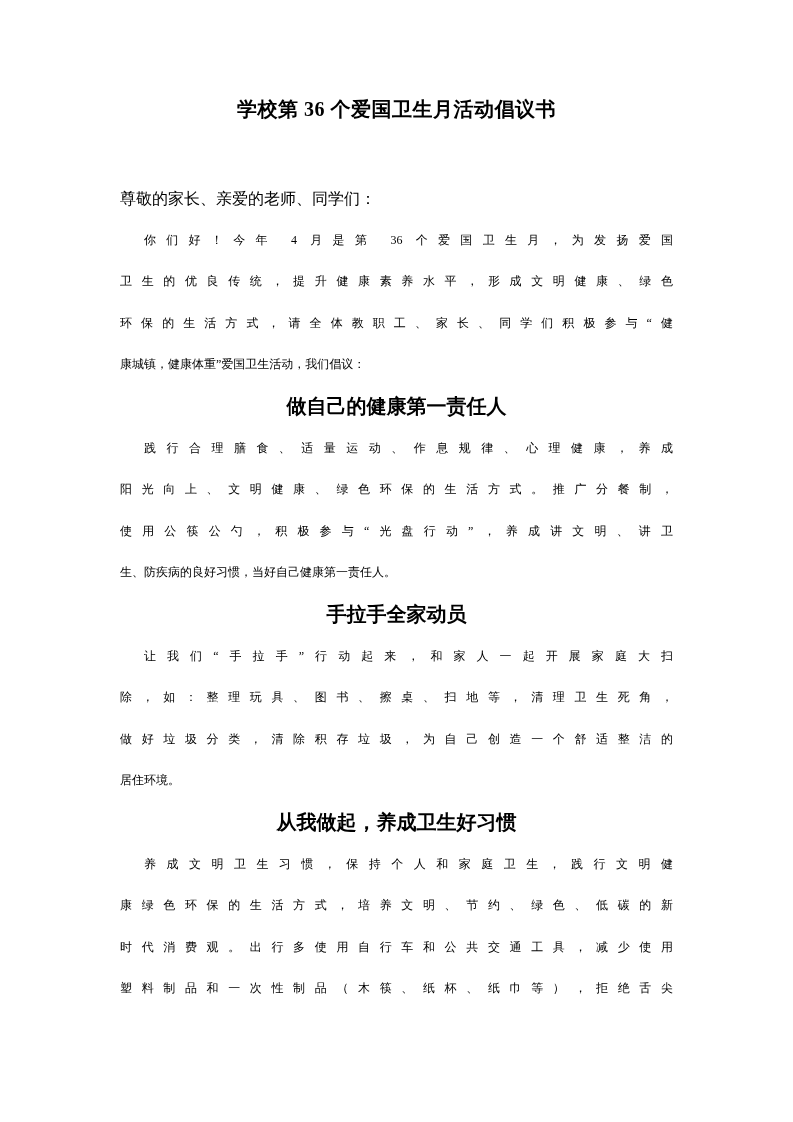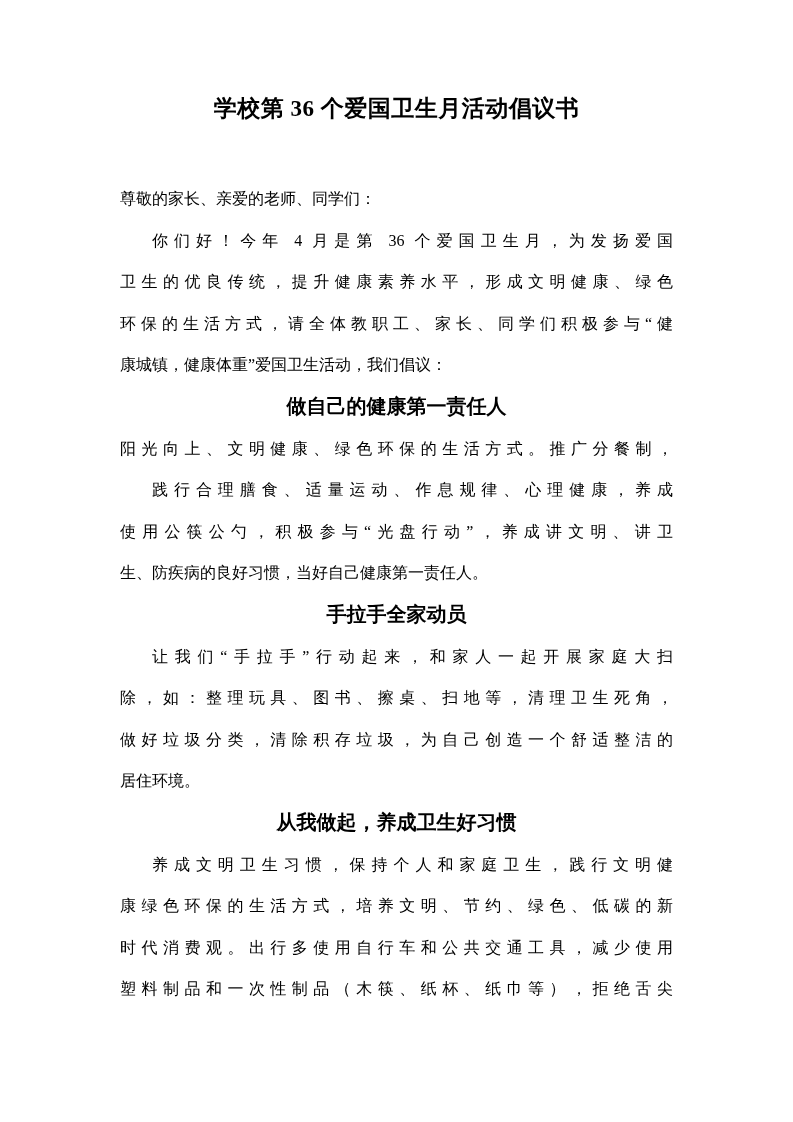--- a/index.html
+++ b/index.html
@@ -16,38 +16,38 @@
   }
   .page {
     box-sizing: border-box;
     width: 793px;
     height: 1122px;
     padding: 88px 120px 0 120px;
     background: #ffffff;
   }
   .doc-title {
     margin: 0;
-    font-size: 23px;
+    font-size: 20px;
     font-weight: bold;
     line-height: 42px;
     text-align: center;
     letter-spacing: 0.5px;
     white-space: nowrap;
   }
   .blank-line {
     height: 48px;
   }
   .salutation {
     margin: 0;
     font-size: 16px;
     line-height: 41.6px;
     text-align: left;
   }
   .line {
-    font-size: 16px;
+    font-size: 12px;
     line-height: 41.6px;
     text-align: justify;
     text-align-last: justify;
   }
   .line.first {
     text-indent: 2em;
   }
   .line.end {
     text-align: left;
     text-align-last: left;
@@ -65,22 +65,22 @@
 <div class="page">
   <h1 class="doc-title">学校第 36 个爱国卫生月活动倡议书</h1>
   <div class="blank-line"></div>
   <p class="salutation">尊敬的家长、亲爱的老师、同学们：</p>
   <div id="doc-body">
       <div class="line first">你们好！今年 4 月是第 36 个爱国卫生月，为发扬爱国</div>
       <div class="line">卫生的优良传统，提升健康素养水平，形成文明健康、绿色</div>
       <div class="line">环保的生活方式，请全体教职工、家长、同学们积极参与“健</div>
       <div class="line end">康城镇，健康体重”爱国卫生活动，我们倡议：</div>
       <div class="heading">做自己的健康第一责任人</div>
+      <div class="line first">践行合理膳食、适量运动、作息规律、心理健康，养成</div>
       <div class="line">阳光向上、文明健康、绿色环保的生活方式。推广分餐制，</div>
-      <div class="line first">践行合理膳食、适量运动、作息规律、心理健康，养成</div>
       <div class="line">使用公筷公勺，积极参与“光盘行动”，养成讲文明、讲卫</div>
       <div class="line end">生、防疾病的良好习惯，当好自己健康第一责任人。</div>
       <div class="heading">手拉手全家动员</div>
       <div class="line first">让我们“手拉手”行动起来，和家人一起开展家庭大扫</div>
       <div class="line">除，如：整理玩具、图书、擦桌、扫地等，清理卫生死角，</div>
       <div class="line">做好垃圾分类，清除积存垃圾，为自己创造一个舒适整洁的</div>
       <div class="line end">居住环境。</div>
       <div class="heading">从我做起，养成卫生好习惯</div>
       <div class="line first">养成文明卫生习惯，保持个人和家庭卫生，践行文明健</div>
       <div class="line">康绿色环保的生活方式，培养文明、节约、绿色、低碳的新</div>

